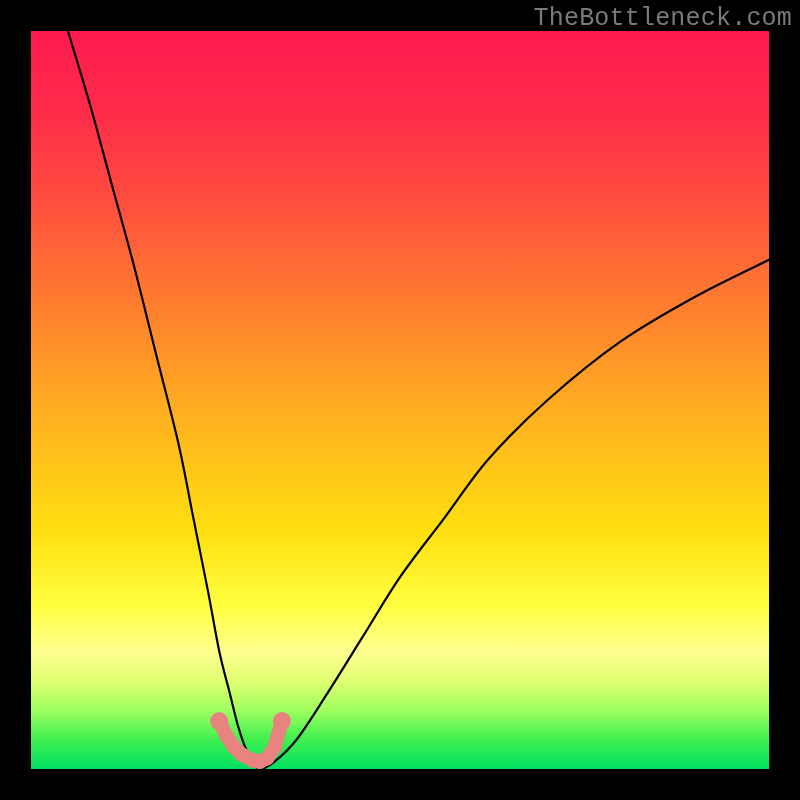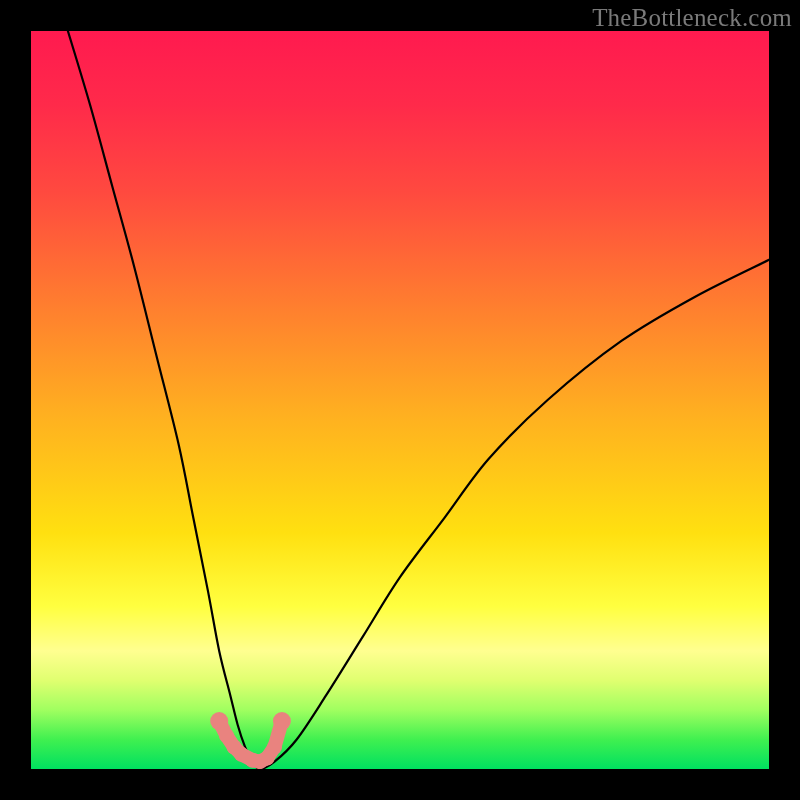--- a/index.html
+++ b/index.html
@@ -35,21 +35,21 @@
       #ffff90 84%,
       #e0ff70 88%,
       #a0ff60 92%,
       #40f050 96%,
       #00e060 100%);
   }
   .watermark {
     position: absolute;
     top: 4px;
     right: 8px;
-    font-family: Liberation Serif, serif;
+    font-family: Liberation Mono, monospace;
     font-size: 25px;
     color: #7a7a7a;
     letter-spacing: 0.2px;
     user-select: none;
   }
   svg.curve {
     position: absolute;
     left: 0;
     top: 0;
     width: 738px;

